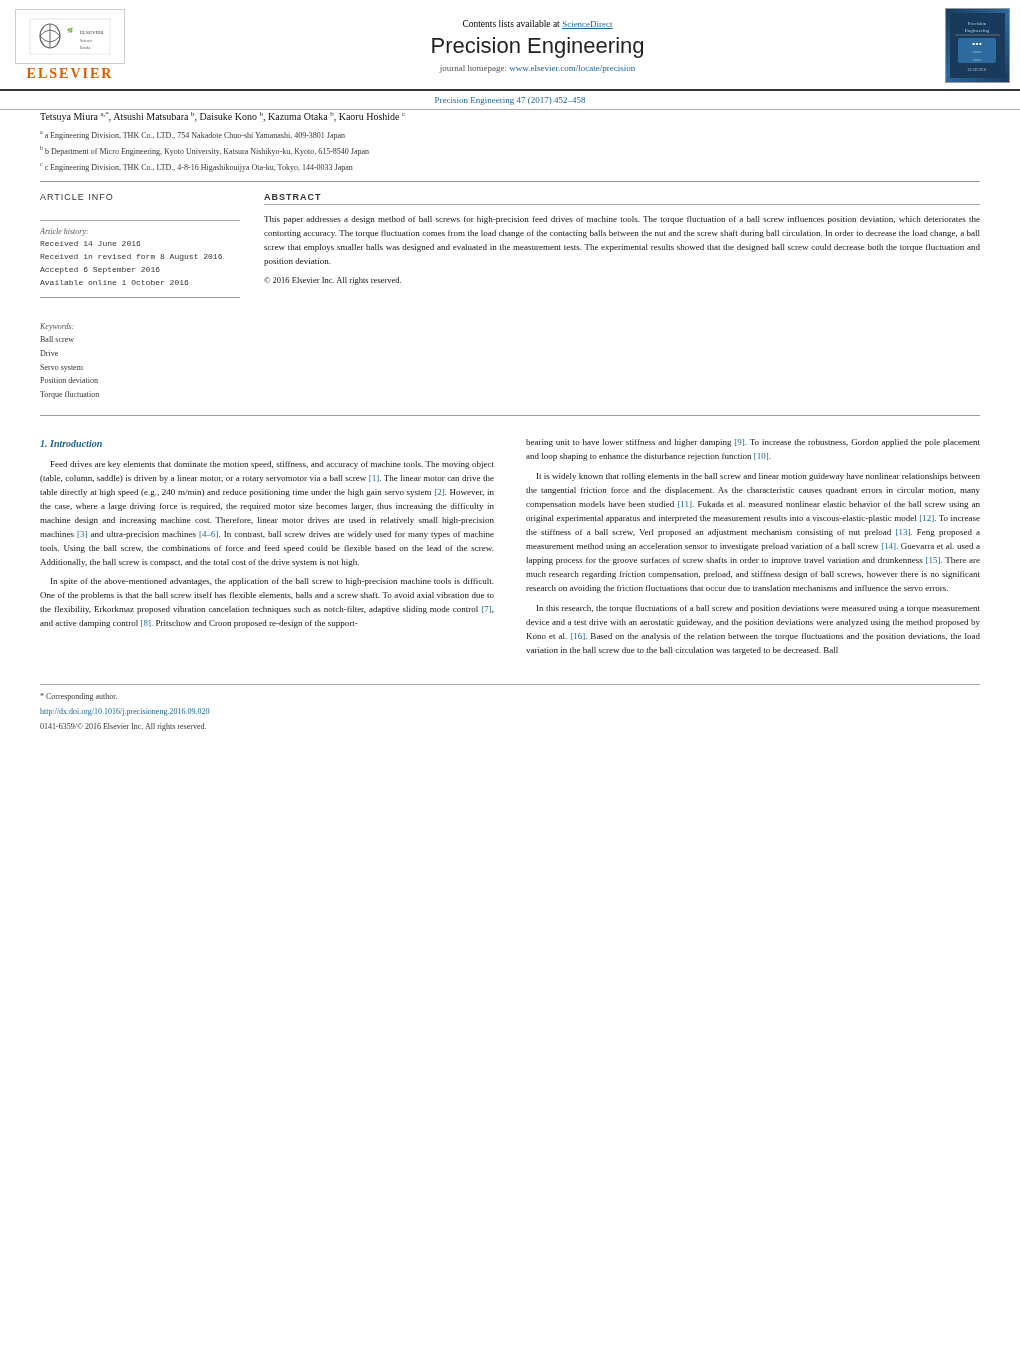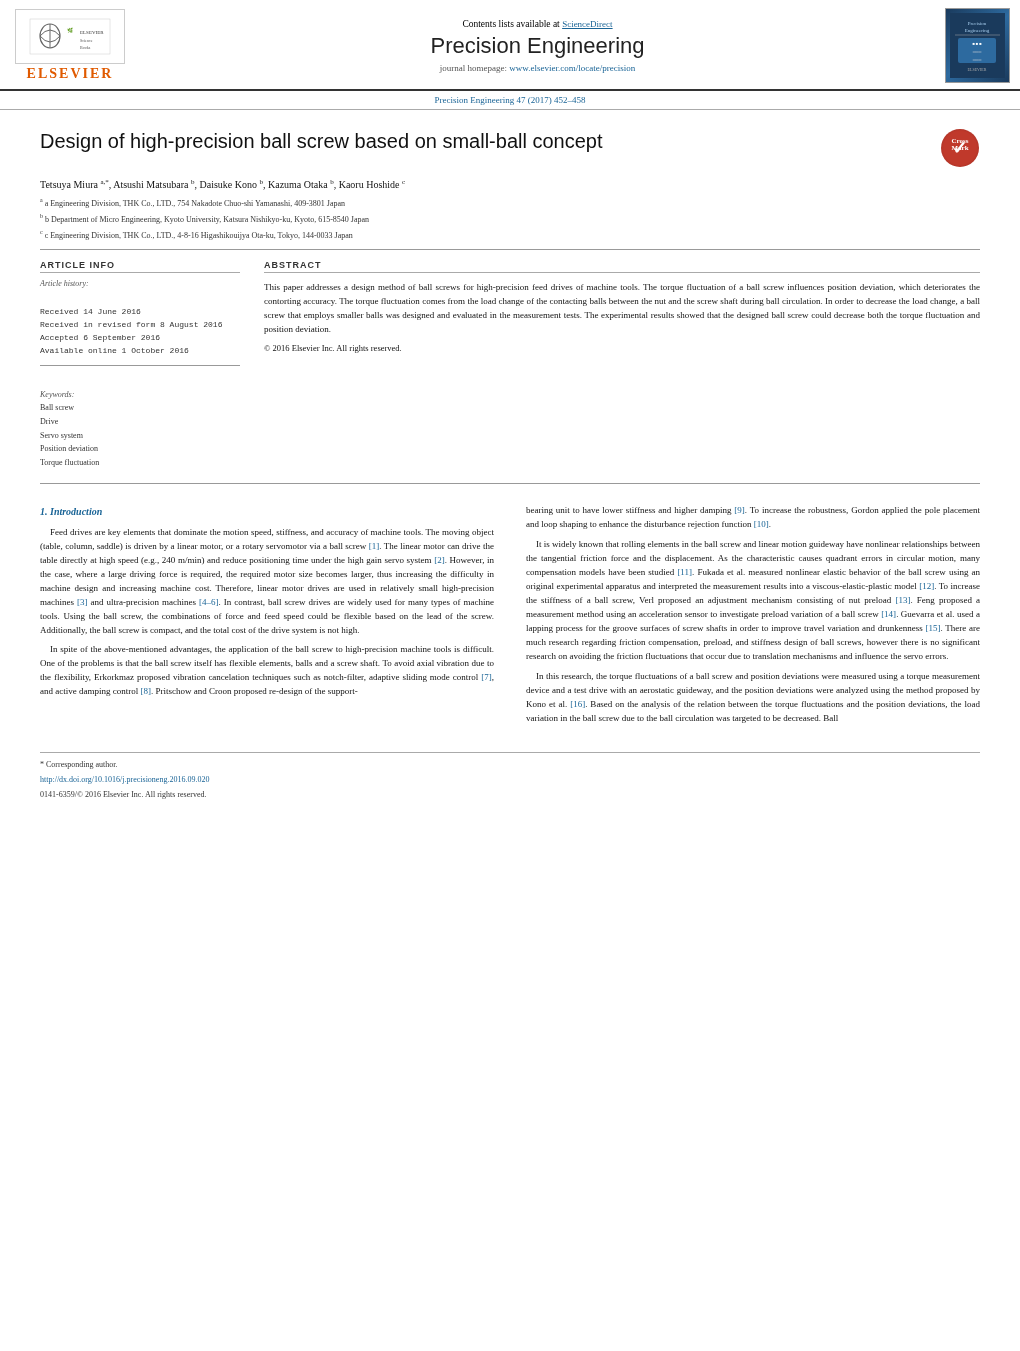--- a/index.html
+++ b/index.html
@@ -165,34 +165,34 @@
     .col-left {
       width: 200px;
       flex-shrink: 0;
     }
     .col-right {
       flex: 1;
     }
 
     .article-info-section .section-title {
       font-size: 9px;
-      font-weight: bold;
+      font-weight: normal;
       font-family: Arial, sans-serif;
       letter-spacing: 1px;
       text-transform: uppercase;
       color: #333;
       border-bottom: 1px solid #aaa;
-      padding-bottom: 2px;
+      padding-bottom: 18px;
       margin-bottom: 6px;
     }
     .article-info-section .info-label {
       font-size: 8px;
       font-style: italic;
       color: #555;
-      margin-bottom: 18px;
+      margin-bottom: 2px;
     }
     .article-info-section .info-dates {
       font-size: 8px;
       color: #333;
       line-height: 1.6;
       margin-bottom: 8px;
       font-family: Liberation Mono, monospace;
     }
     .article-info-section .keywords-title {
       font-size: 8px;
@@ -328,33 +328,20 @@
     </svg>
   </div>
 </div>
 
 <div class="journal-ref">
   <span>Precision Engineering 47 (2017) 452–458</span>
 </div>
 
 <div class="article-container">
 
-  <div class="article-title-section">
-    <div class="article-title">Design of high-precision ball screw based on small-ball concept</div>
-    <div class="crossmark">
-      <div class="crossmark-icon">
-        <svg width="36" height="36" viewBox="0 0 36 36">
-          <circle cx="18" cy="18" r="17" fill="#c0392b"></circle>
-          <text x="18" y="24" text-anchor="middle" font-size="18" fill="#fff" font-weight="bold">✓</text>
-          <text x="18" y="13" text-anchor="middle" font-size="7" fill="#fff">Cross</text>
-          <text x="18" y="20" text-anchor="middle" font-size="7" fill="#fff">Mark</text>
-        </svg>
-      </div>
-    </div>
-  </div>
 
   <div class="authors-line">
     Tetsuya Miura <sup>a,*</sup>, Atsushi Matsubara <sup>b</sup>, Daisuke Kono <sup>b</sup>, Kazuma Otaka <sup>b</sup>, Kaoru Hoshide <sup>c</sup>
   </div>
 
   <div class="affiliations">
     <p><sup>a</sup> <span>a Engineering Division, THK Co., LTD., 754 Nakadote Chuo-shi Yamanashi, 409-3801 Japan</span></p>
     <p><sup>b</sup> <span>b Department of Micro Engineering, Kyoto University, Katsura Nishikyo-ku, Kyoto, 615-8540 Japan</span></p>
     <p><sup>c</sup> <span>c Engineering Division, THK Co., LTD., 4-8-16 Higashikouijya Ota-ku, Tokyo, 144-0033 Japan</span></p>
   </div>

